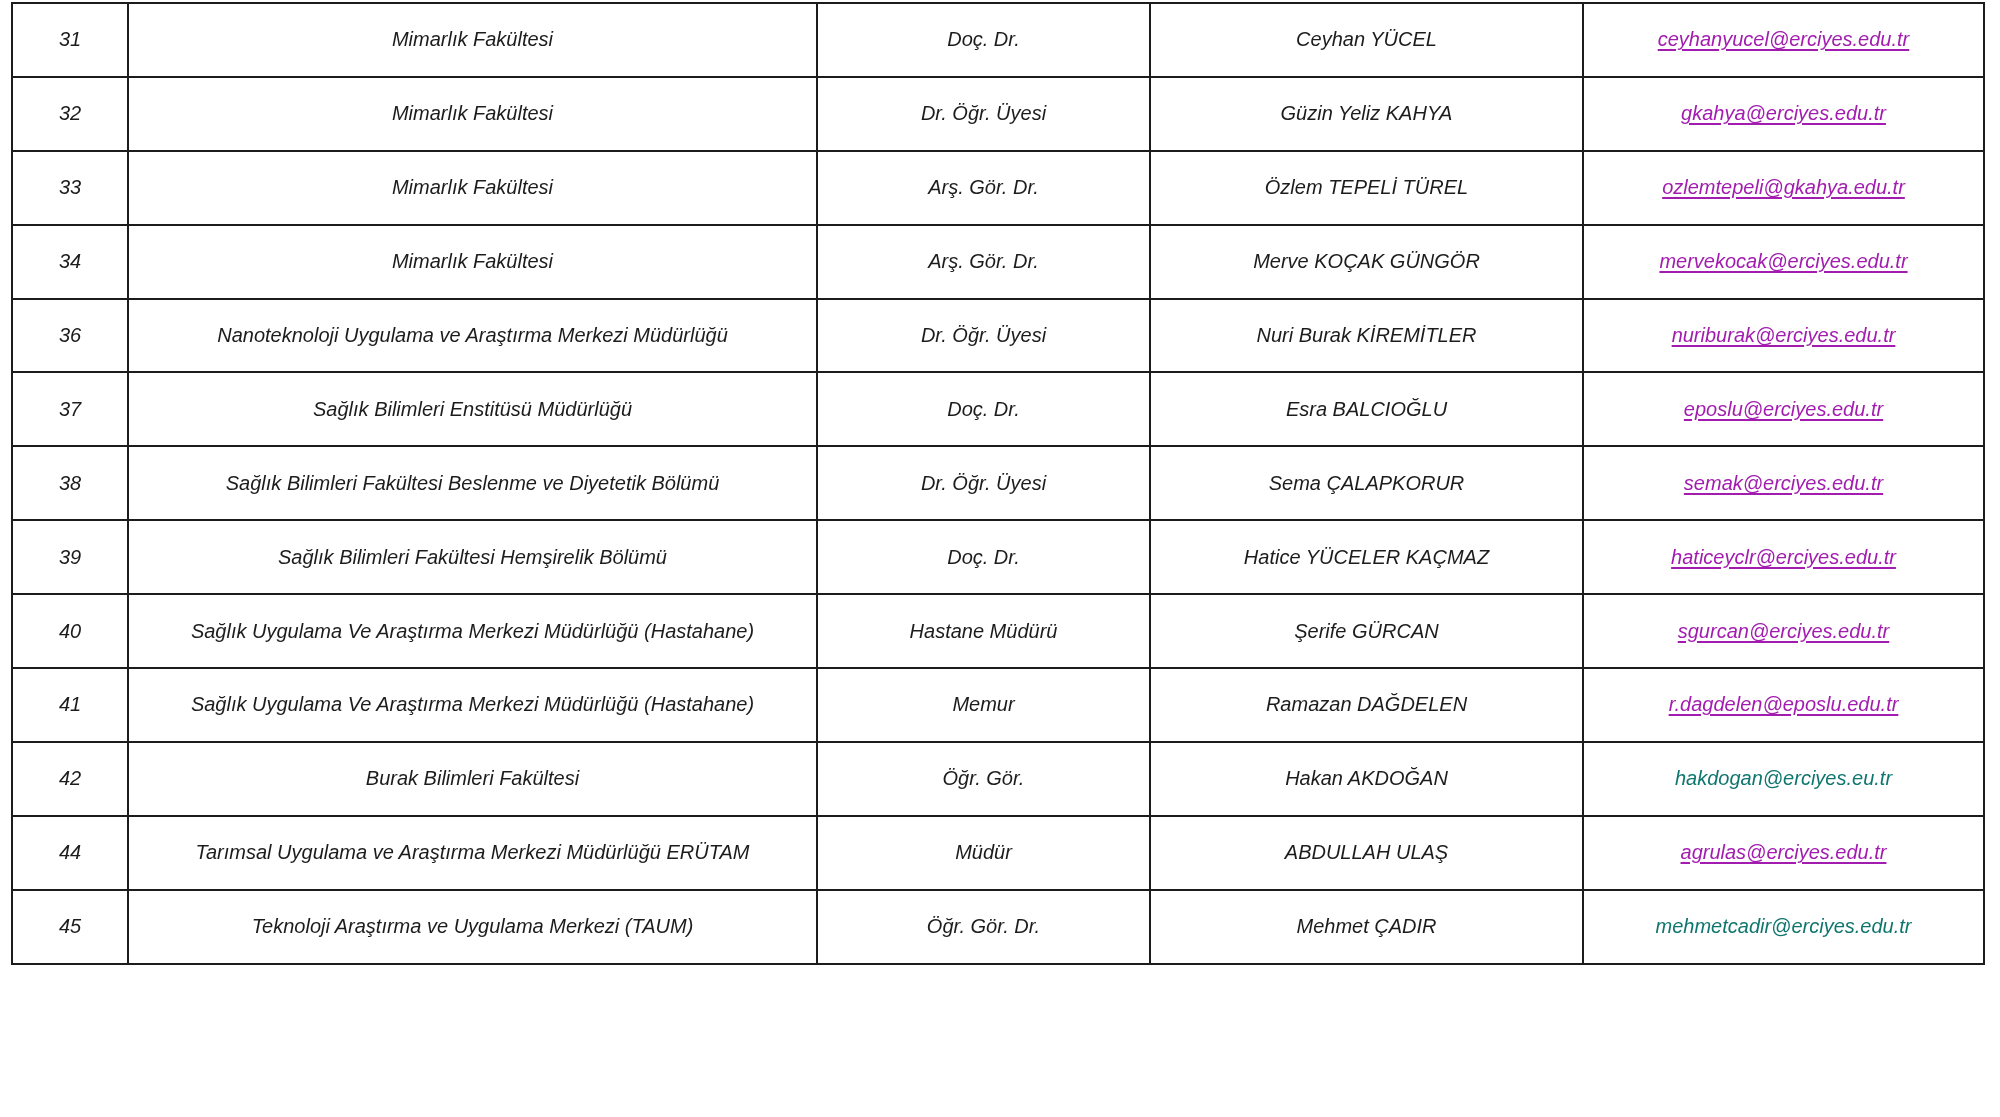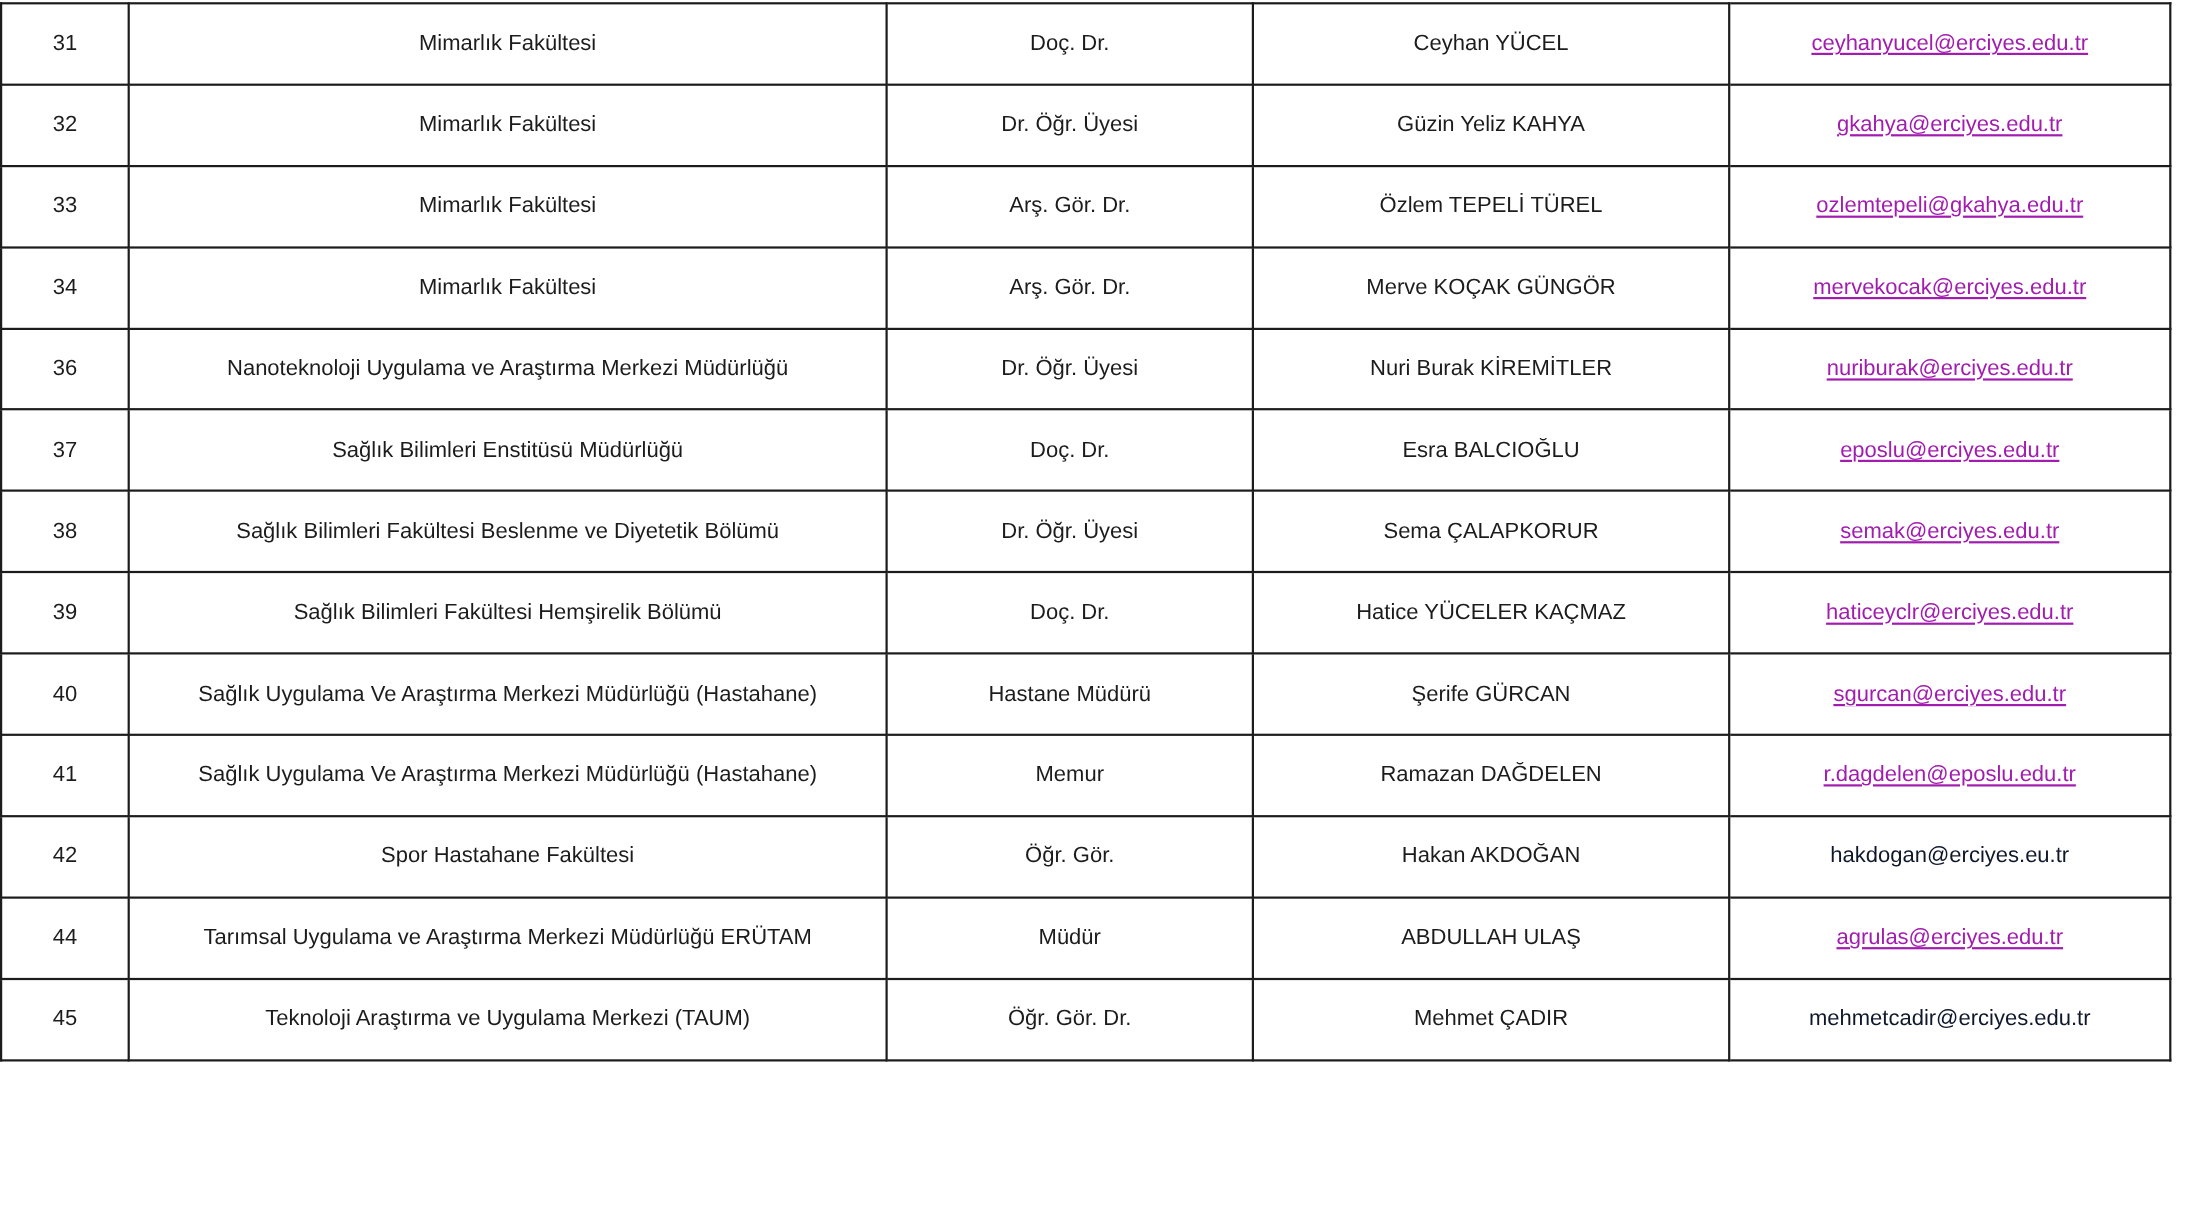--- a/index.html
+++ b/index.html
@@ -6,25 +6,26 @@
     margin: 0;
     padding: 0;
     width: 2000px;
     height: 1117px;
     background: #ffffff;
     overflow: hidden;
     font-family: "Liberation Sans", sans-serif;
   }
   .contact-table {
     position: absolute;
-    left: 0;
+    left: 11px;
     top: 2px;
     width: 1972px;
     border-collapse: collapse;
     table-layout: fixed;
+    font-style: italic;
   }
   .contact-table td {
     border: 2px solid #1c1c1c;
     box-sizing: border-box;
     height: 73.9px;
     padding: 0 10px;
     text-align: center;
     vertical-align: middle;
     font-size: 20px;
     color: #1c1c1c;
@@ -36,21 +37,21 @@
   .col-title { width: 333px; }
   .col-name  { width: 433px; }
   .col-email { width: 401px; }
   .email-link {
     color: #a21caf;
     text-decoration: underline;
     text-underline-offset: 3px;
     cursor: pointer;
   }
   .email-plain {
-    color: #0f172a;
+    color: #0f766e;
     text-decoration: none;
   }
 </style>
 </head>
 <body>
 
 <table class="contact-table">
   <colgroup>
     <col class="col-no">
     <col class="col-unit">
@@ -124,21 +125,21 @@
       </tr>
       <tr>
         <td>41</td>
         <td>Sağlık Uygulama Ve Araştırma Merkezi Müdürlüğü (Hastahane)</td>
         <td>Memur</td>
         <td>Ramazan DAĞDELEN</td>
         <td><a class="email-link">r.dagdelen@eposlu.edu.tr</a></td>
       </tr>
       <tr>
         <td>42</td>
-        <td>Spor Hastahane Fakültesi</td>
+        <td>Burak Bilimleri Fakültesi</td>
         <td>Öğr. Gör.</td>
         <td>Hakan AKDOĞAN</td>
         <td><span class="email-plain">hakdogan@erciyes.eu.tr</span></td>
       </tr>
       <tr>
         <td>44</td>
         <td>Tarımsal Uygulama ve Araştırma Merkezi Müdürlüğü ERÜTAM</td>
         <td>Müdür</td>
         <td>ABDULLAH ULAŞ</td>
         <td><a class="email-link">agrulas@erciyes.edu.tr</a></td>

